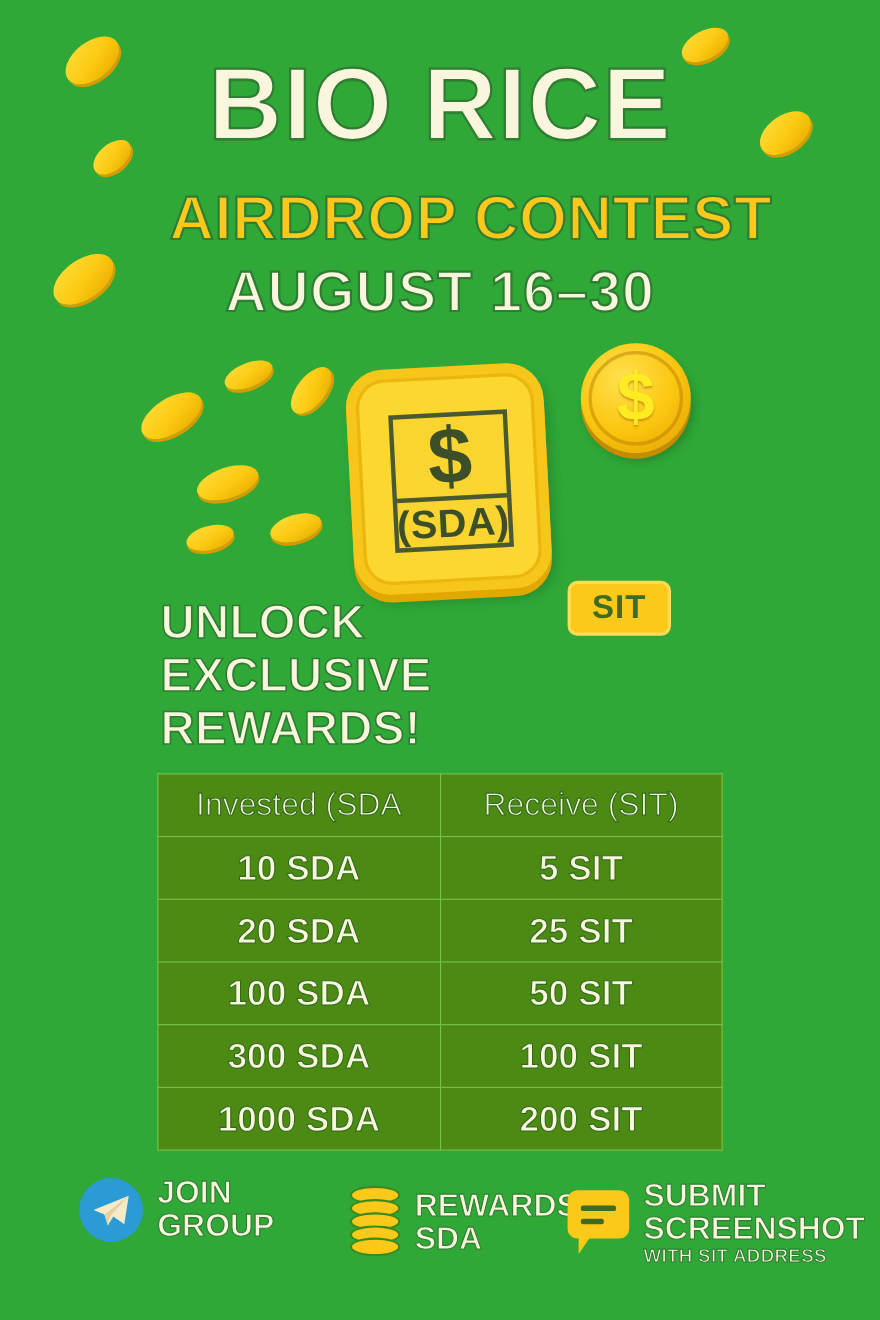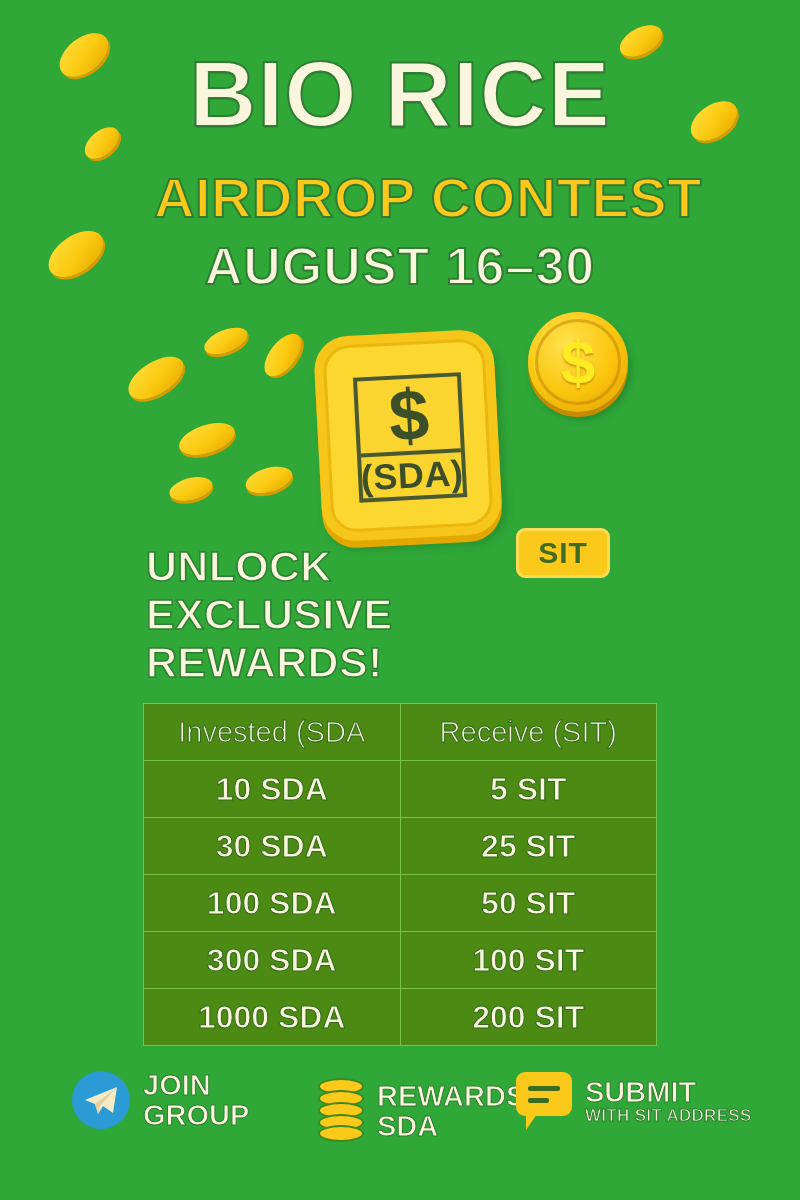--- a/index.html
+++ b/index.html
@@ -268,21 +268,21 @@
       <th>Invested (SDA</th>
       <th>Receive (SIT)</th>
     </tr>
   </thead>
   <tbody id="table-body">
       <tr>
         <td>10 SDA</td>
         <td>5 SIT</td>
       </tr>
       <tr>
-        <td>30 SDA</td>
+        <td>20 SDA</td>
         <td>25 SIT</td>
       </tr>
       <tr>
         <td>100 SDA</td>
         <td>50 SIT</td>
       </tr>
       <tr>
         <td>300 SDA</td>
         <td>100 SIT</td>
       </tr>
@@ -322,15 +322,16 @@
 
 <div class="cta" style="left:516px; top:1072px;">
   <div class="chat-icon">
     <div class="bubble"></div>
     <div class="tail"></div>
     <div class="line a"></div>
     <div class="line b"></div>
   </div>
   <div class="cta-text">
     <span class="l1">SUBMIT</span>
+    <span class="l2">SCREENSHOT</span>
     <span class="l3">WITH SIT ADDRESS</span>
   </div>
 </div>
 
 </body></html>

